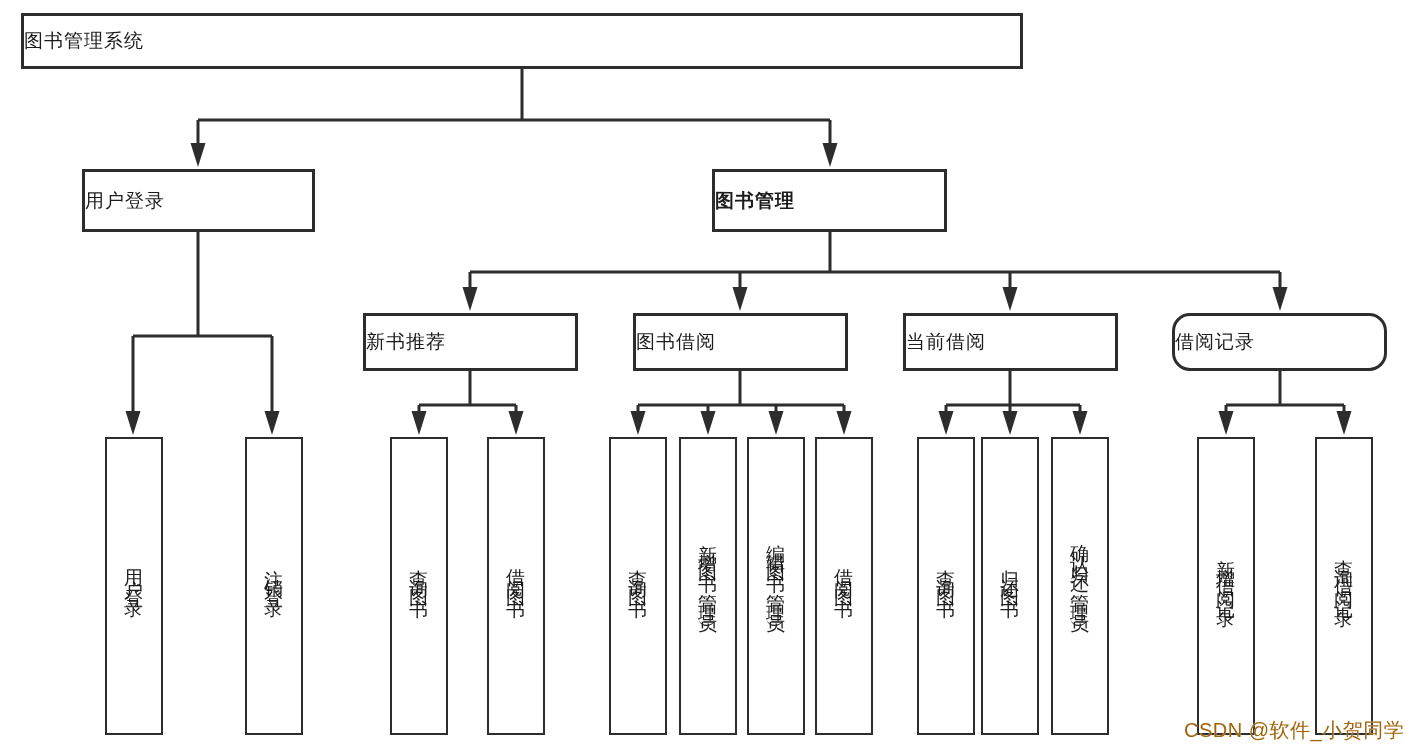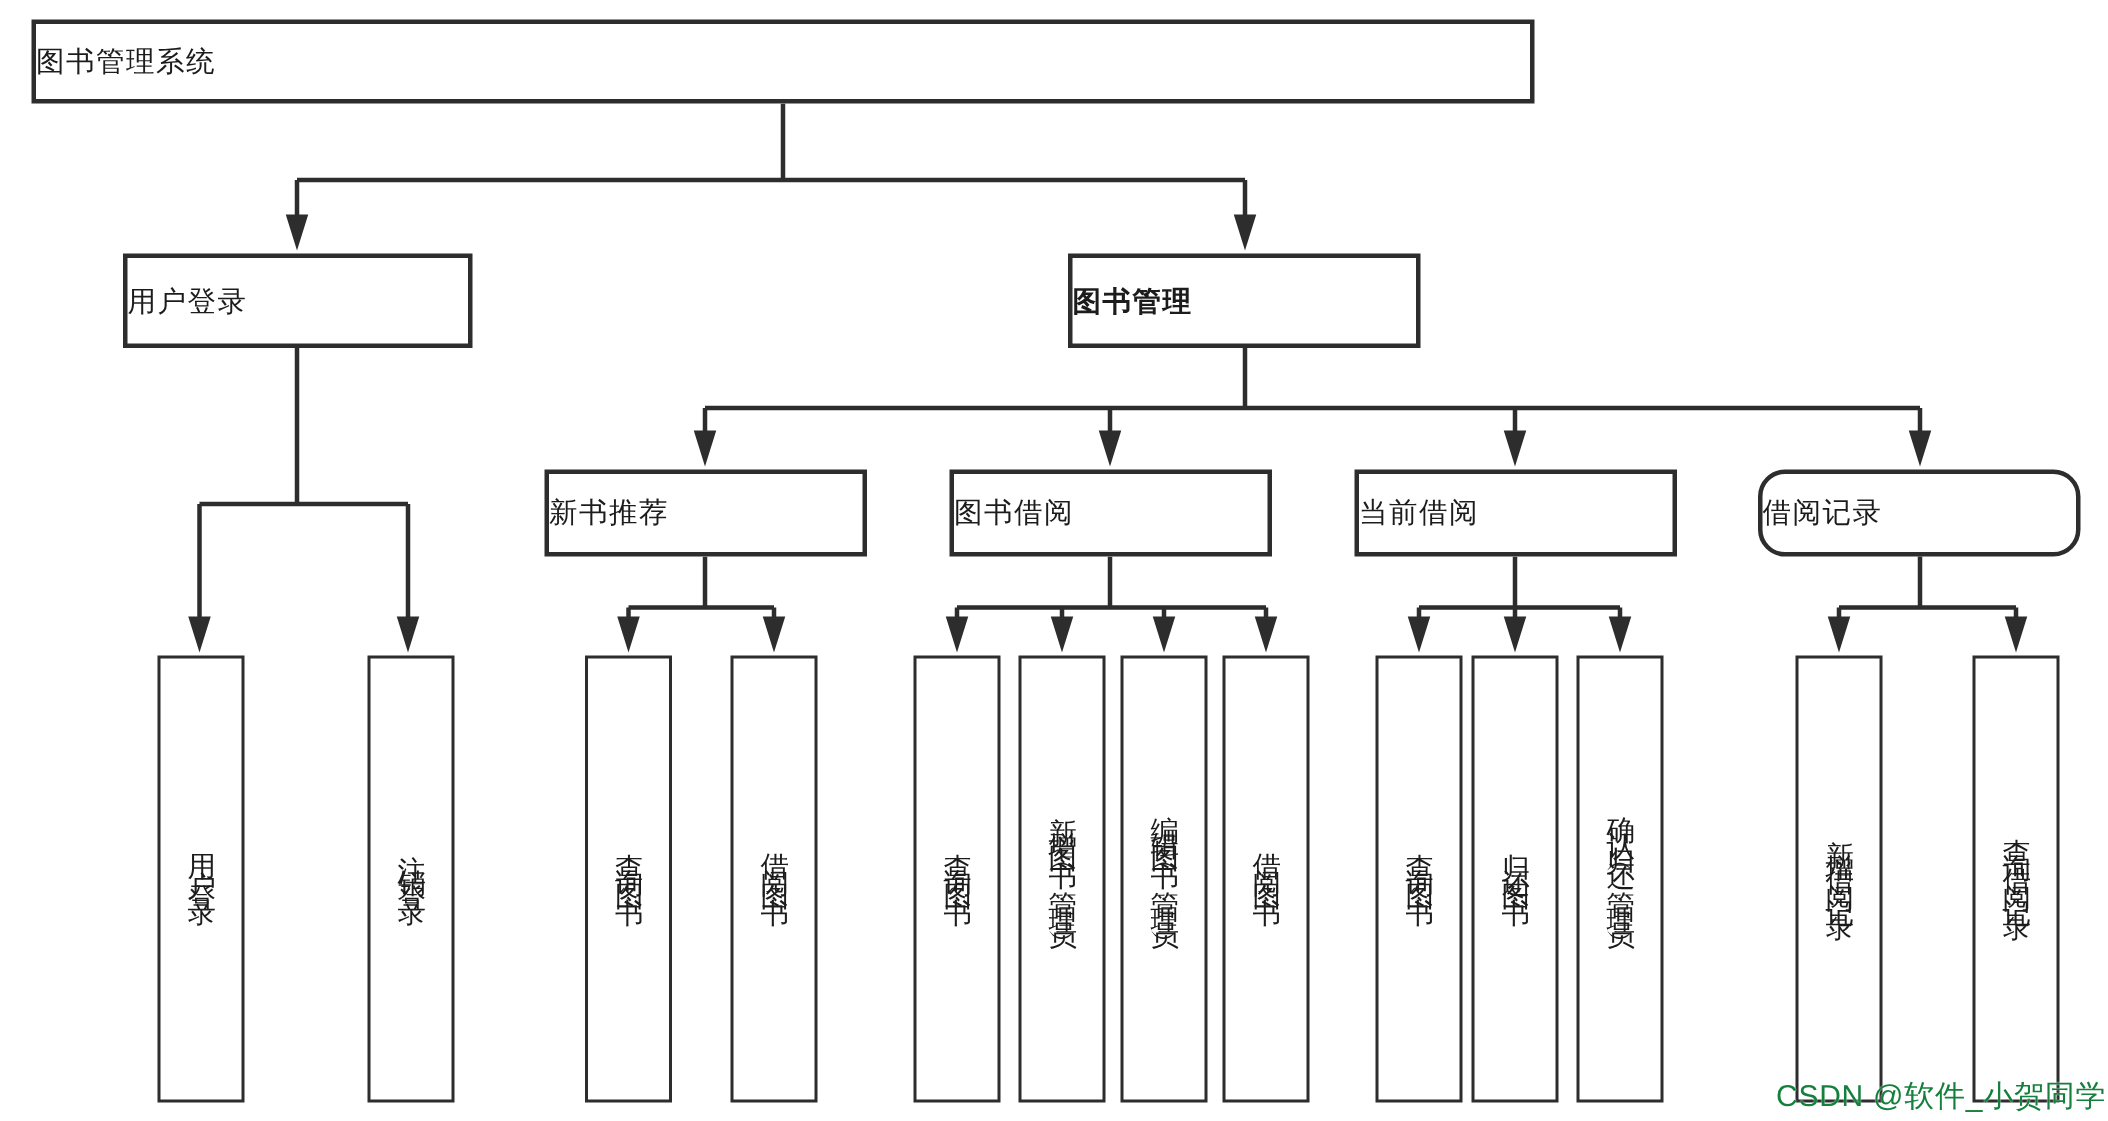--- a/index.html
+++ b/index.html
@@ -58,21 +58,21 @@
     font-size: 19px;
     letter-spacing: 10px;
     line-height: 1;
     white-space: nowrap;
   }
   .watermark {
     position: absolute;
     left: 1184px;
     top: 717px;
     font-size: 20px;
-    color: #15803d;
+    color: #a16207;
     letter-spacing: 0.5px;
     text-shadow: 0 0 1px #ffffff;
     white-space: nowrap;
     text-align: right;
   }
 </style>
 </head>
 <body>
 
 <div class="stage">

